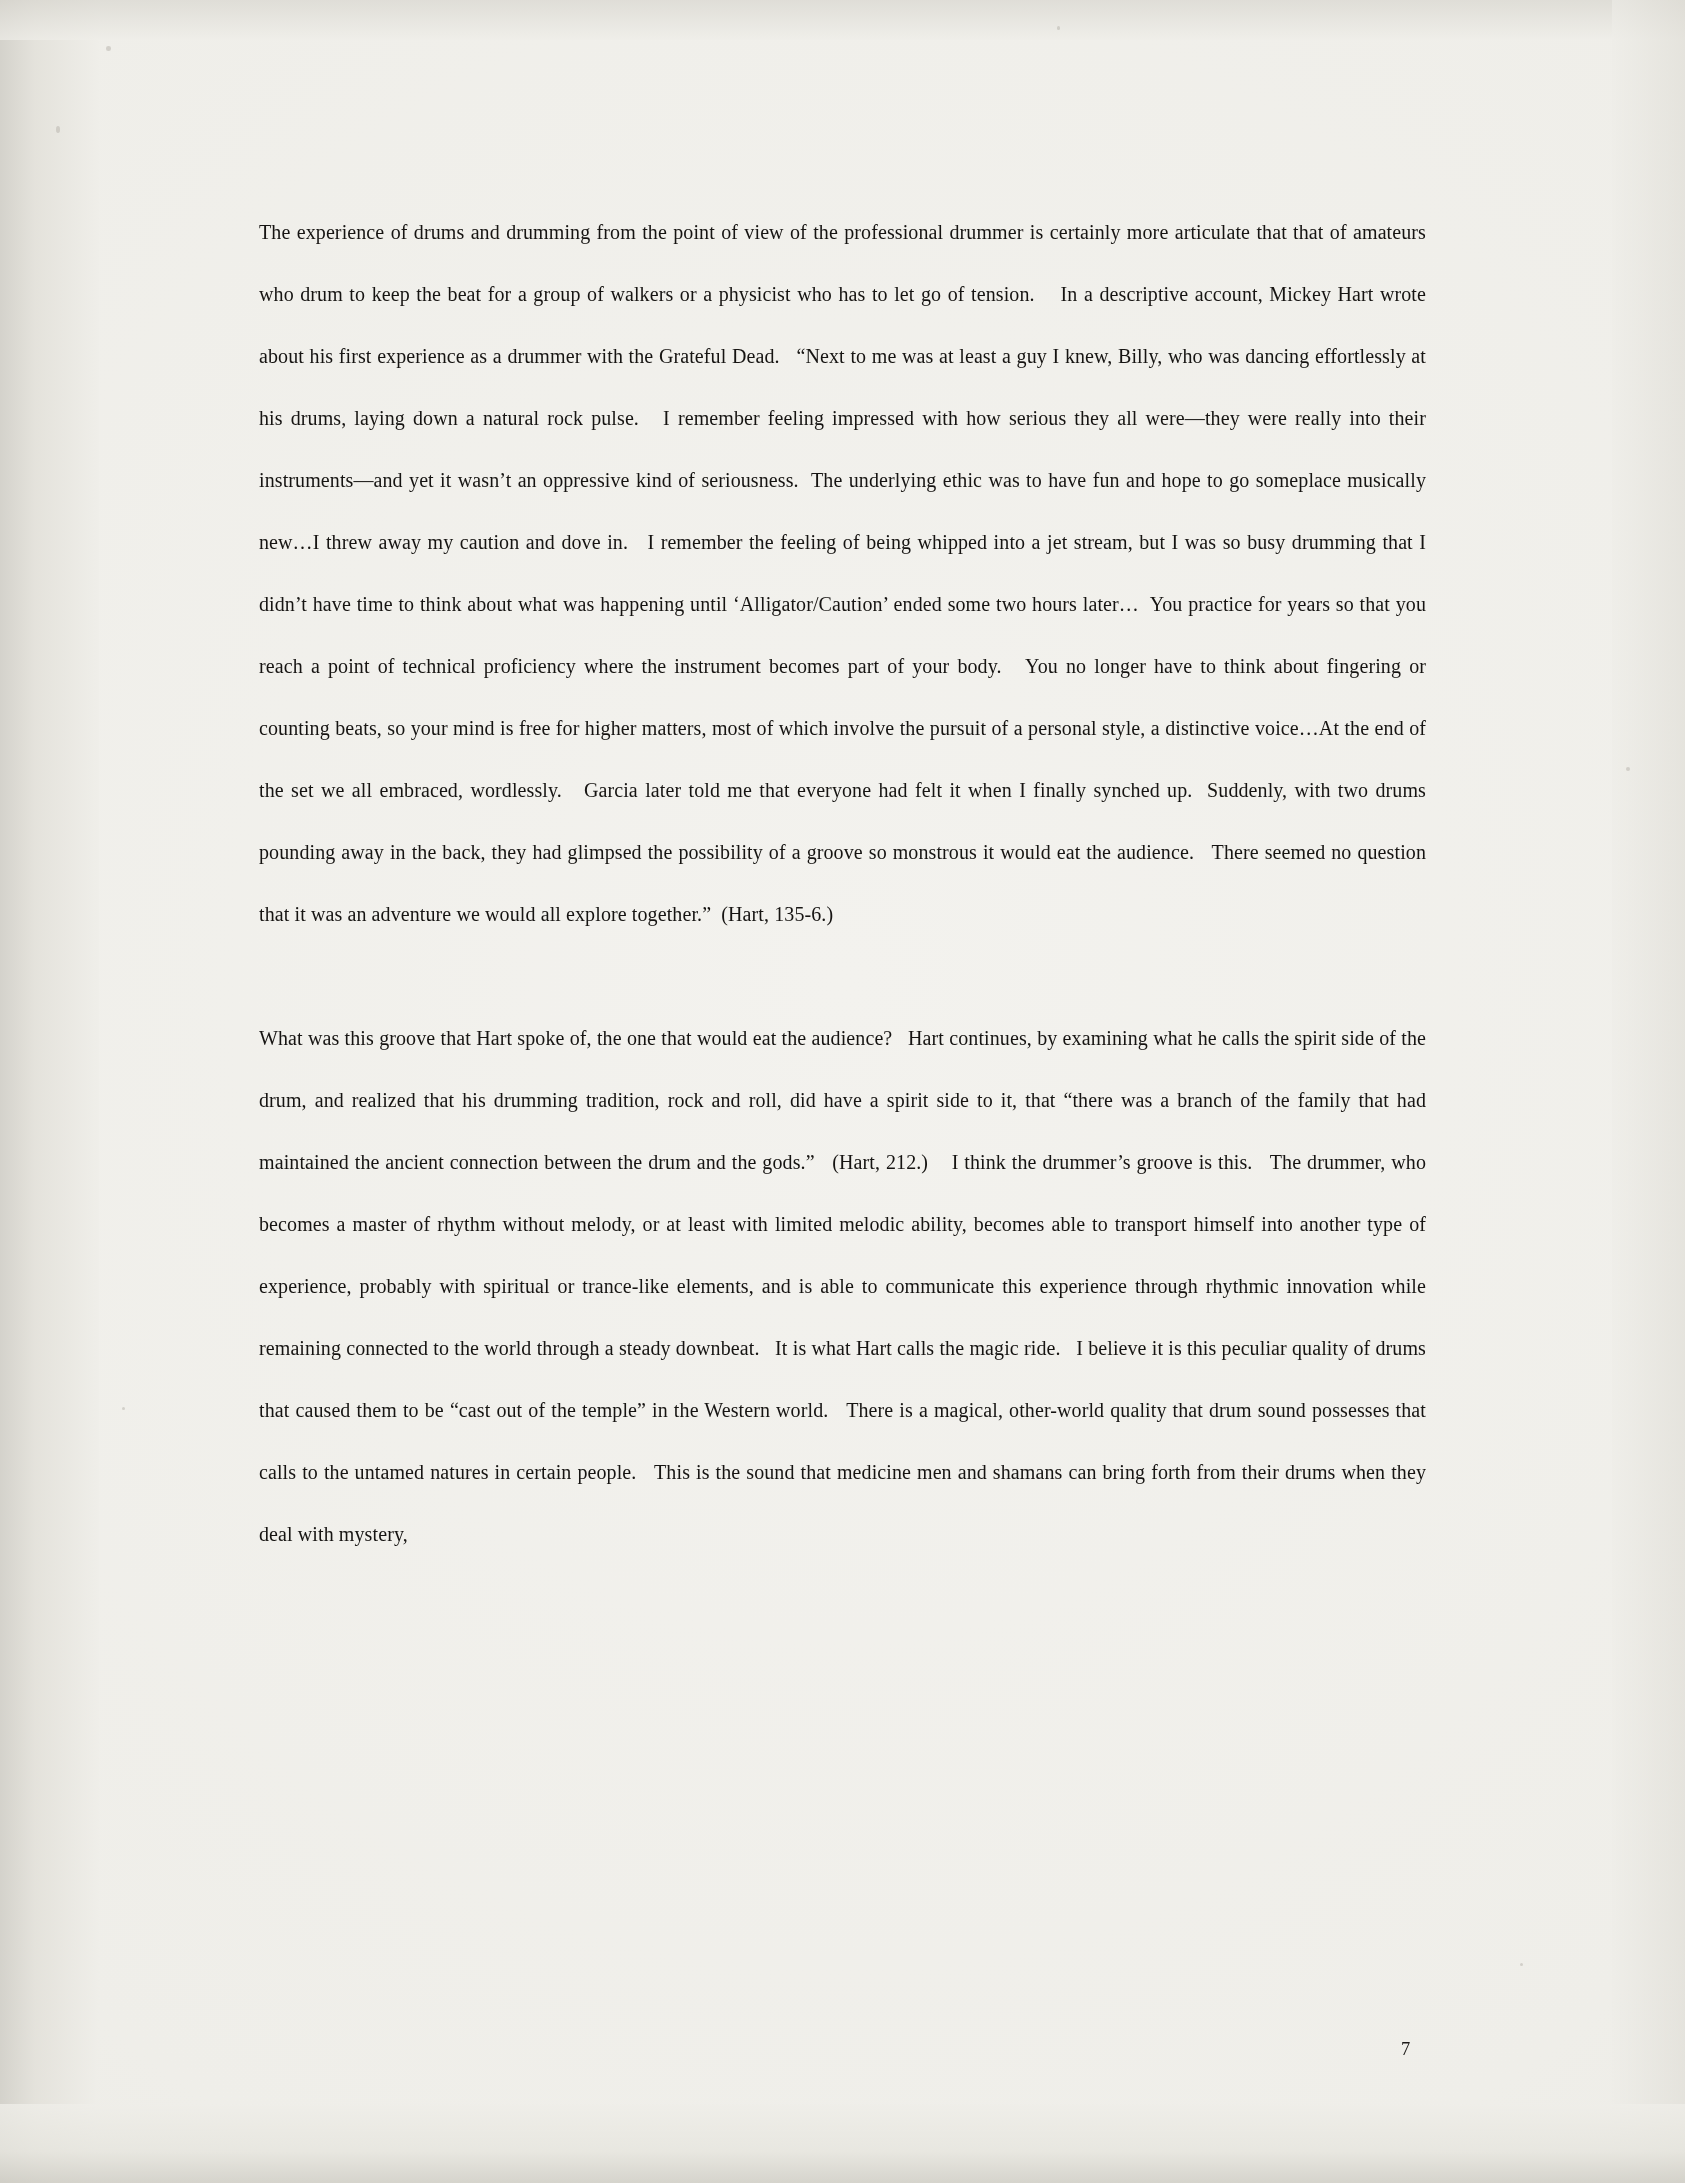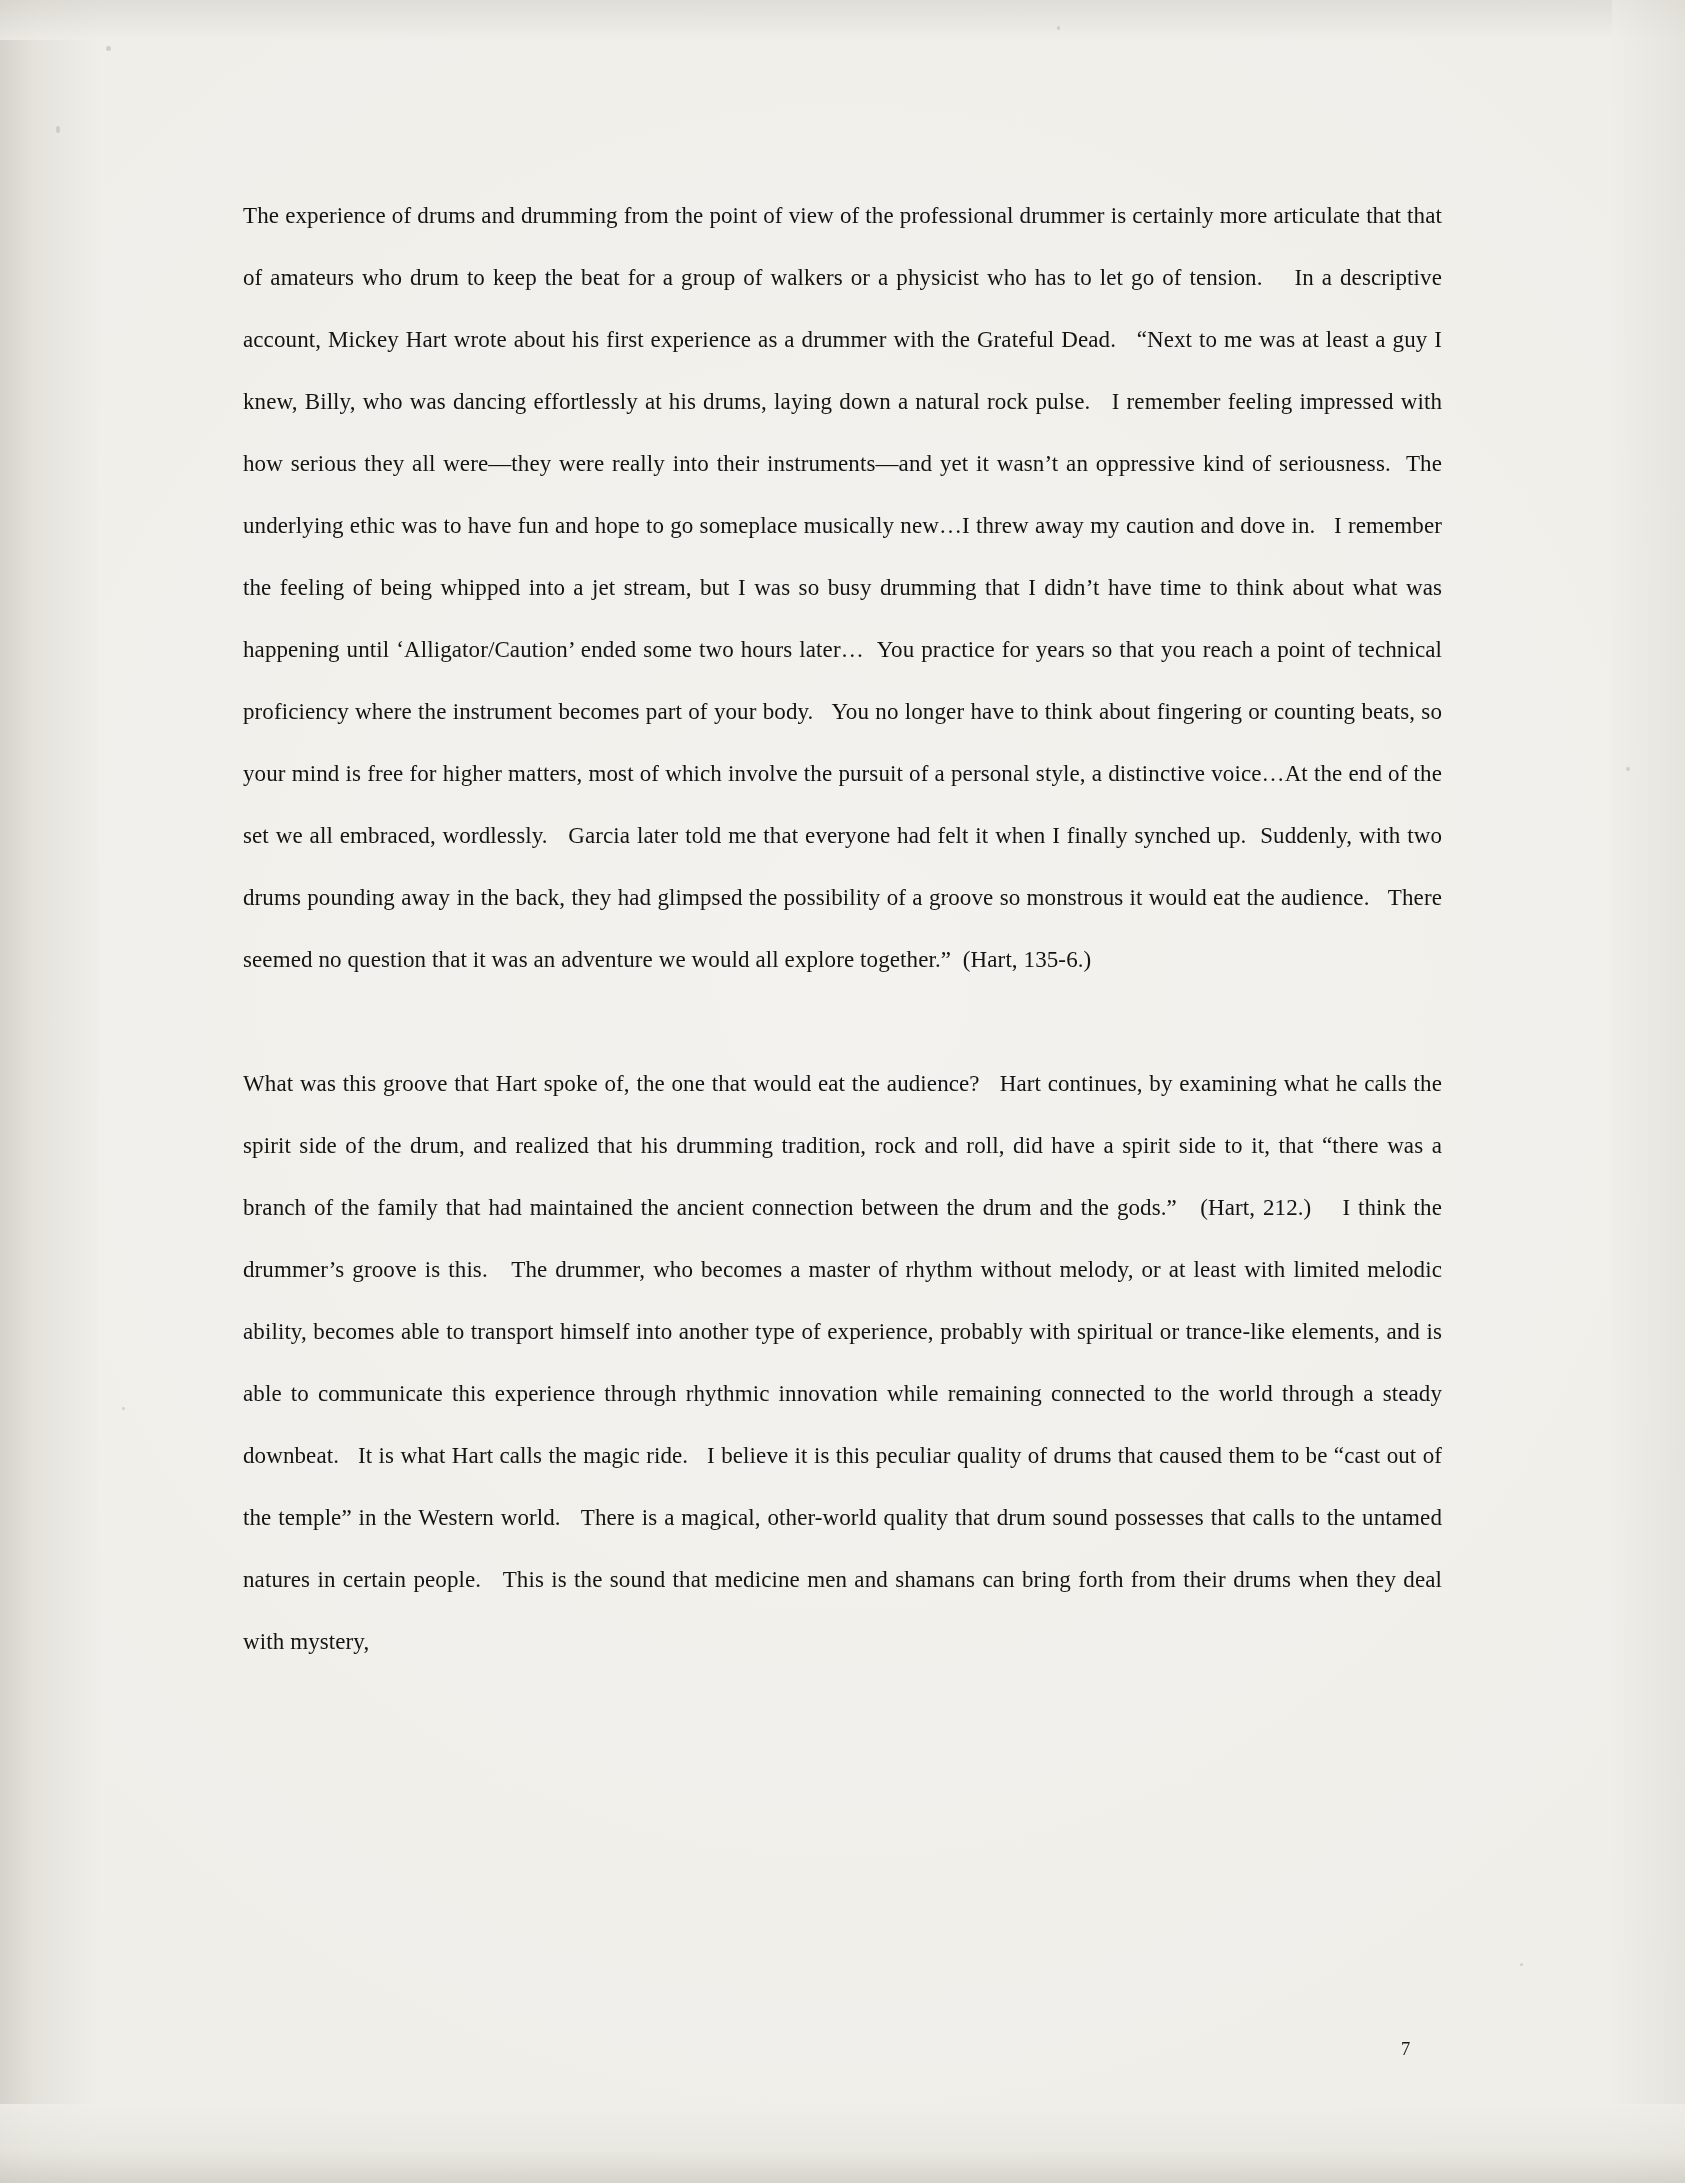--- a/index.html
+++ b/index.html
@@ -63,23 +63,23 @@
   }
 
   
   .page-text {
     position: absolute;
     left: 243px;
     top: 185px;
     width: 1199px;
   }
   .para {
-    margin: 0;
+    margin: 16px;
     color: #161412;
-    font-size: 23px;
+    font-size: 20px;
     line-height: 62px;
     text-align: justify;
     text-justify: inter-word;
     letter-spacing: 0.1px;
     white-space: pre-wrap;
   }
   .para + .para {
     margin-top: 62px;
   }
   .page-number {

